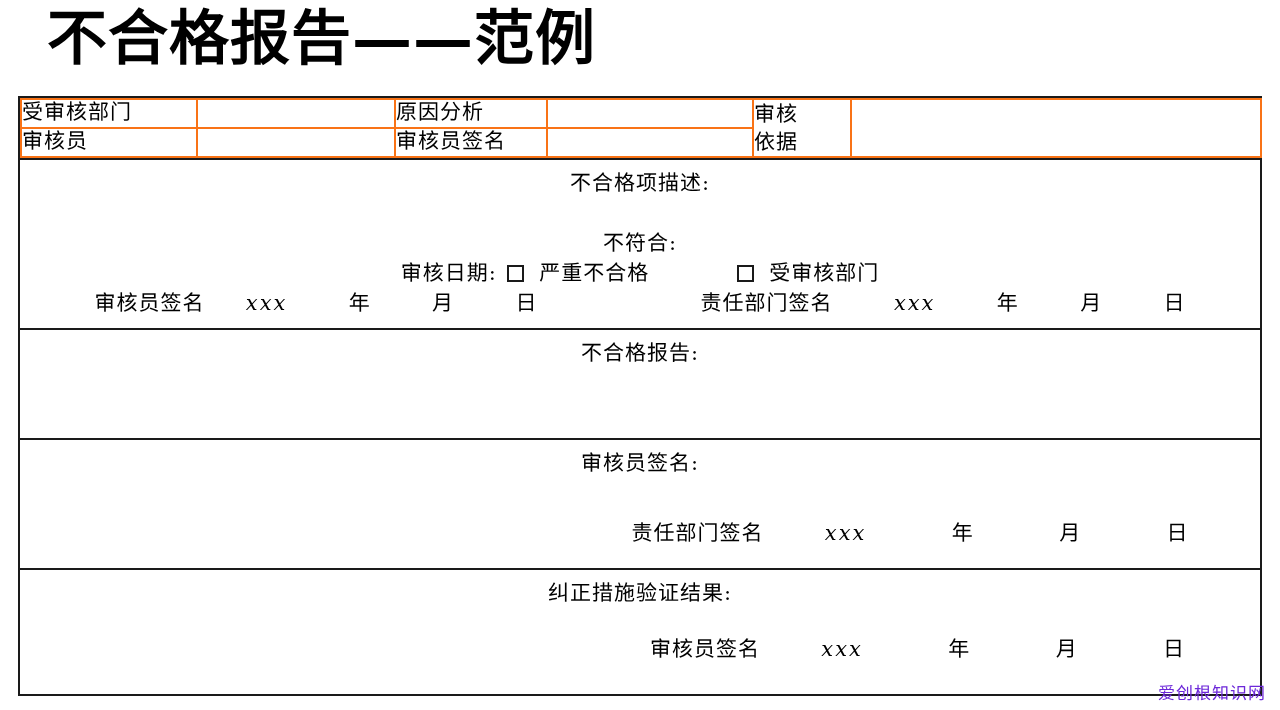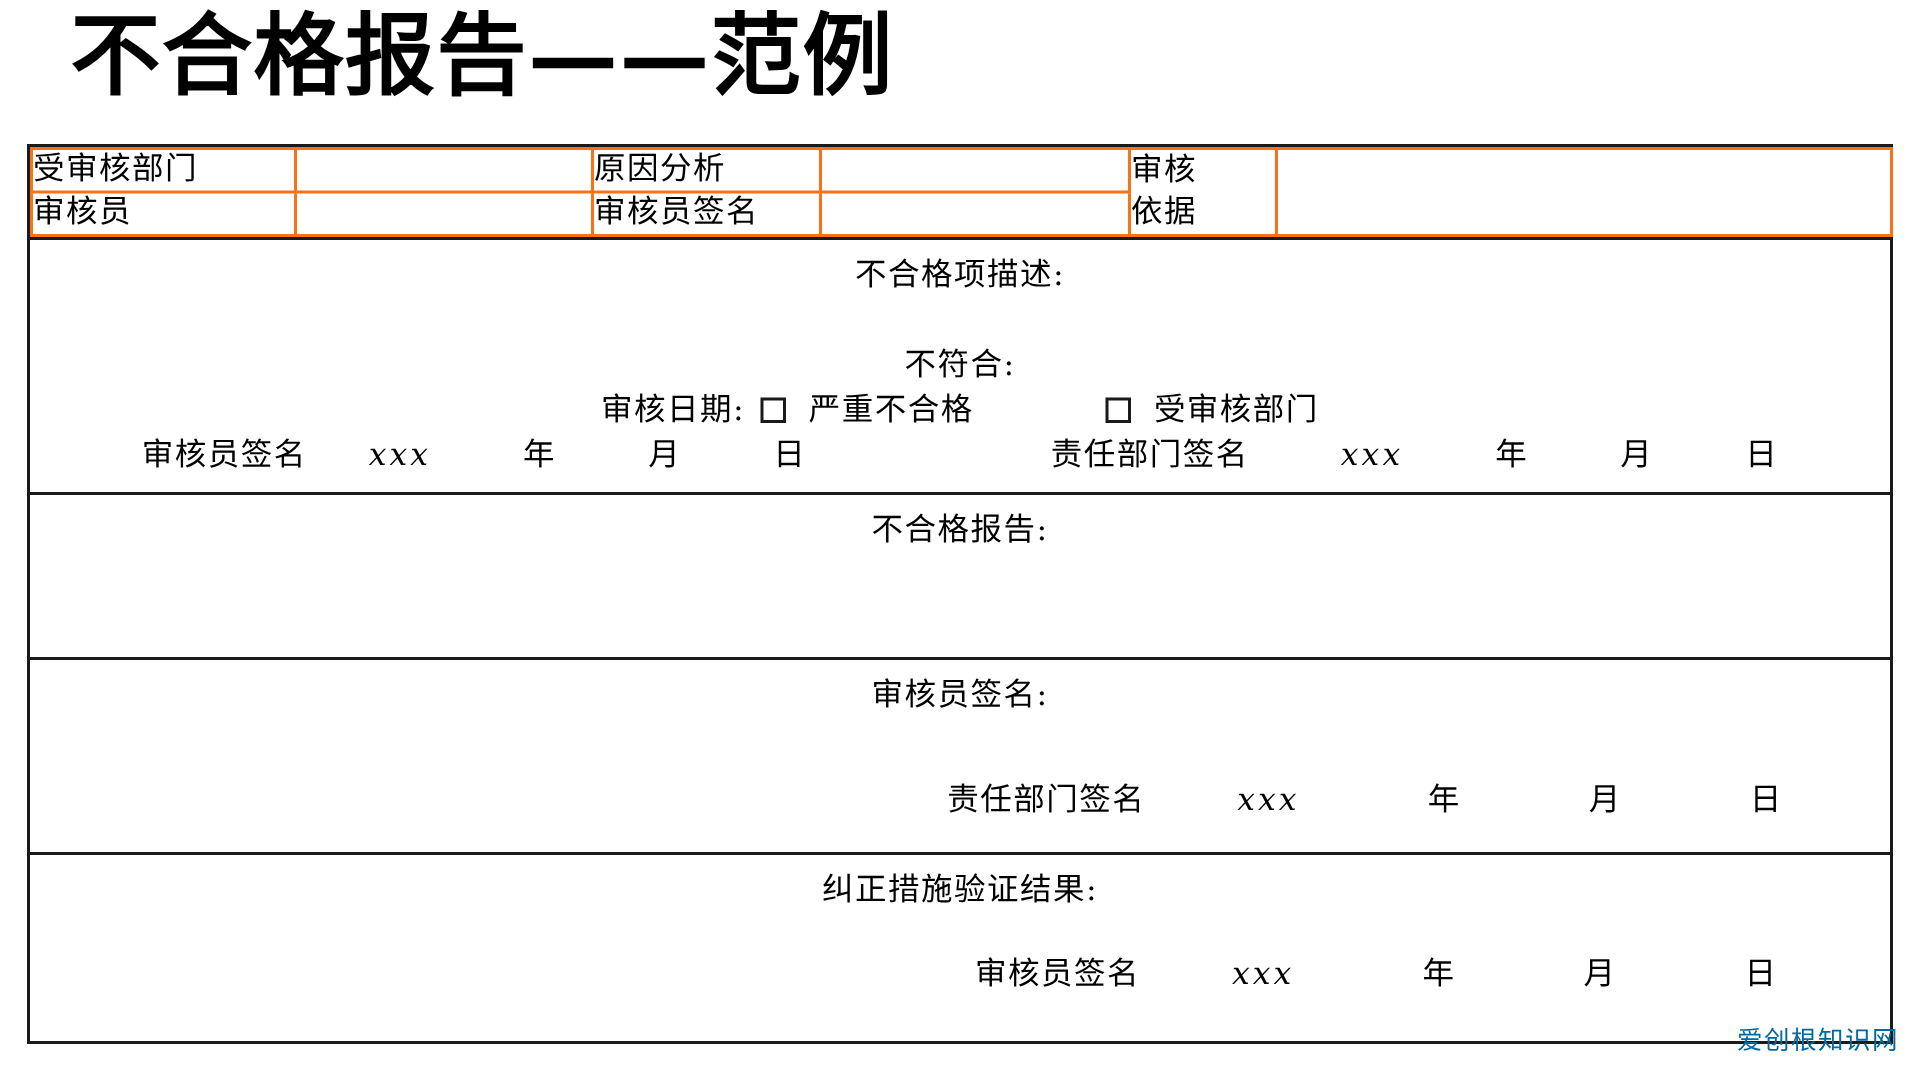--- a/index.html
+++ b/index.html
@@ -142,21 +142,21 @@
   .indent-sig2 {
     padding-left: 555px;
     margin-top: 16px;
   }
 
   .watermark {
     position: absolute;
     right: 14px;
     bottom: 6px;
     font-size: 17px;
-    color: #0369a1;
+    color: #6d28d9;
     letter-spacing: 1px;
     font-family: "DejaVu Sans", "Liberation Sans", sans-serif;
     white-space: nowrap;
   }
 
   .bottom-strip {
     position: absolute;
     left: 0;
     bottom: 0;
     width: 1280px;

